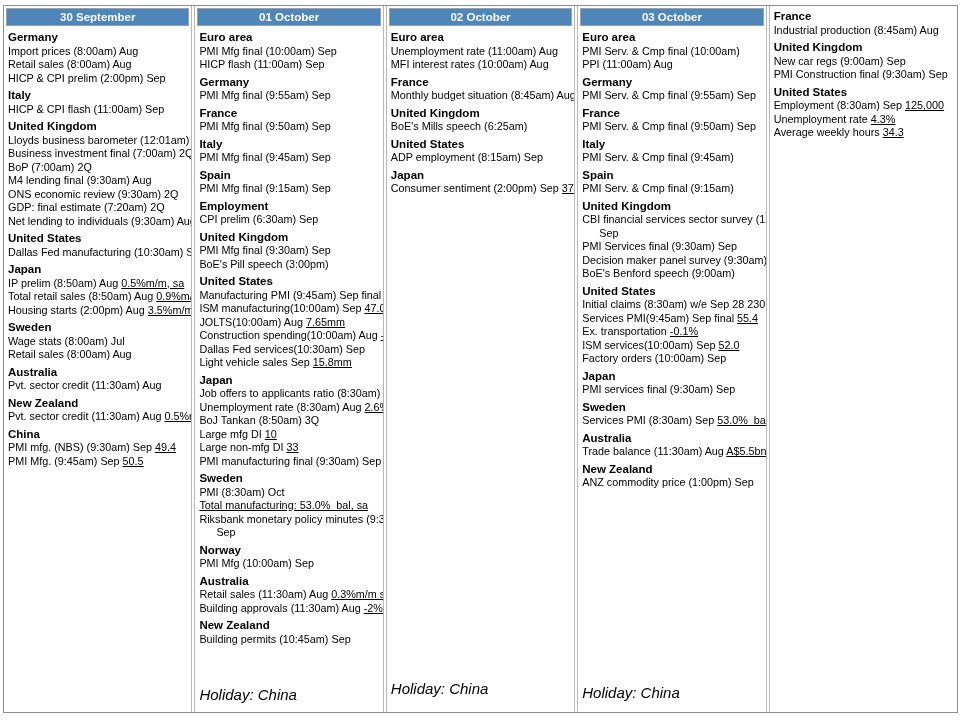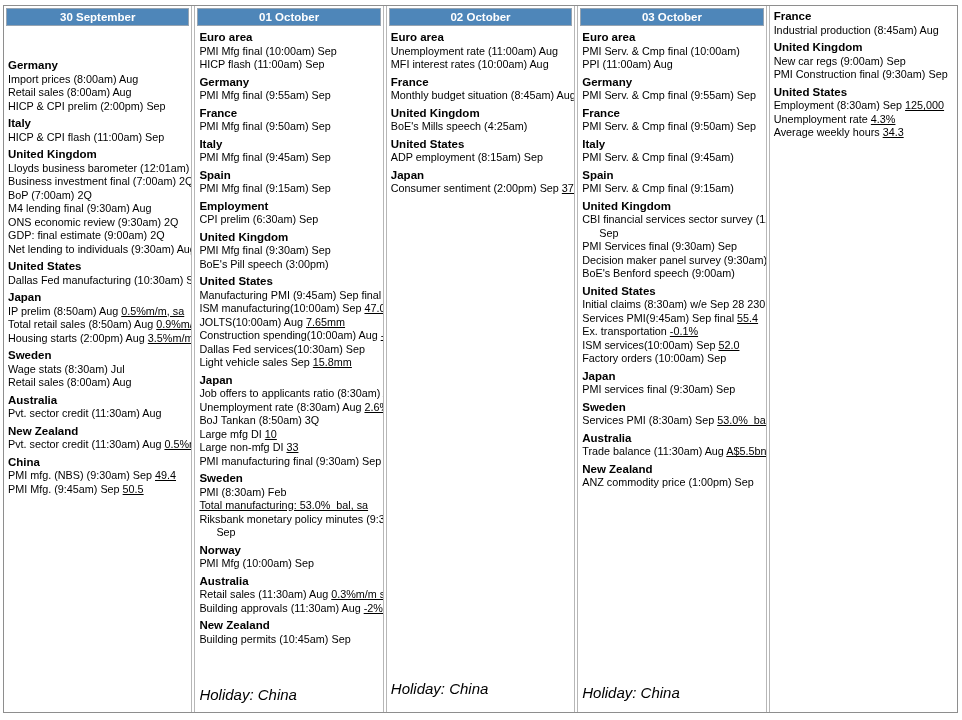--- a/index.html
+++ b/index.html
@@ -5,21 +5,21 @@
   * { margin:0; padding:0; box-sizing:border-box; }
   html,body { width:962px; height:720px; background:#ffffff; overflow:hidden;
     font-family:"Liberation Sans","DejaVu Sans",sans-serif; color:#000; }
   .calendar-wrap {
     position:absolute; left:3px; top:5px; width:955px; height:708px;
     border:1px solid #8e8e8e; background:#fff;
     display:flex; flex-direction:row; align-items:stretch;
   }
   .col { flex:1 1 0; min-width:0; display:flex; flex-direction:column;
     border-left:1px solid #b7b7b7; border-right:1px solid #b7b7b7; }
-  .col:first-child { border-left:none;gap:28px; }
+  .col:first-child { border-left:none; }
   .col:last-child { border-right:none; }
   .col + .col { margin-left:2px; }
   .col-header {
     margin:2px 2px 1px 2px; height:18px; line-height:16px;
     background:#4e86b9; border:1px solid #96a4b2;
     color:#ffffff; font-weight:bold; font-size:11.5px; text-align:center;
     white-space:nowrap; overflow:hidden;
   }
   .col-body { flex:1; display:flex; flex-direction:column;
     padding:3px 2px 0 4px; overflow:hidden; }
@@ -51,36 +51,36 @@
           <div class="country">Italy</div>
           <div class="event">HICP &amp; CPI flash (11:00am) Sep</div>
         </div>
         <div class="section">
           <div class="country">United Kingdom</div>
           <div class="event">Lloyds business barometer (12:01am) Sep</div>
           <div class="event">Business investment final (7:00am) 2Q</div>
           <div class="event">BoP (7:00am) 2Q</div>
           <div class="event">M4 lending final (9:30am) Aug</div>
           <div class="event">ONS economic review (9:30am) 2Q</div>
-          <div class="event">GDP: final estimate (9:00am) 2Q</div>
+          <div class="event">GDP: final estimate (7:20am) 2Q</div>
           <div class="event">Net lending to individuals (9:30am) Aug</div>
         </div>
         <div class="section">
           <div class="country">United States</div>
           <div class="event">Dallas Fed manufacturing (10:30am) Sep</div>
         </div>
         <div class="section">
           <div class="country">Japan</div>
           <div class="event">IP prelim (8:50am) Aug <span class="u">0.5%m/m, sa</span></div>
           <div class="event">Total retail sales (8:50am) Aug <span class="u">0.9%m/m, sa</span></div>
           <div class="event">Housing starts (2:00pm) Aug <span class="u">3.5%m/m, sa</span></div>
         </div>
         <div class="section">
           <div class="country">Sweden</div>
-          <div class="event">Wage stats (8:30am) Jul</div>
+          <div class="event">Wage stats (8:00am) Jul</div>
           <div class="event">Retail sales (8:00am) Aug</div>
         </div>
         <div class="section">
           <div class="country">Australia</div>
           <div class="event">Pvt. sector credit (11:30am) Aug</div>
         </div>
         <div class="section">
           <div class="country">New Zealand</div>
           <div class="event">Pvt. sector credit (11:30am) Aug <span class="u">0.5%m/m sa</span></div>
         </div>
@@ -137,21 +137,21 @@
           <div class="country">Japan</div>
           <div class="event">Job offers to applicants ratio (8:30am) Aug </div>
           <div class="event">Unemployment rate (8:30am) Aug <span class="u">2.6%</span></div>
           <div class="event">BoJ Tankan (8:50am) 3Q</div>
           <div class="event">Large mfg DI <span class="u">10</span></div>
           <div class="event">Large non-mfg DI <span class="u">33</span></div>
           <div class="event">PMI manufacturing final (9:30am) Sep</div>
         </div>
         <div class="section">
           <div class="country">Sweden</div>
-          <div class="event">PMI (8:30am) Feb</div>
+          <div class="event">PMI (8:30am) Oct</div>
           <div class="event"><span class="u">Total manufacturing: 53.0%&nbsp; bal, sa</span></div>
           <div class="event">Riksbank monetary policy minutes (9:30am)</div>
           <div class="event wrap">Sep</div>
         </div>
         <div class="section">
           <div class="country">Norway</div>
           <div class="event">PMI Mfg (10:00am) Sep</div>
         </div>
         <div class="section">
           <div class="country">Australia</div>
@@ -172,21 +172,21 @@
           <div class="country">Euro area</div>
           <div class="event">Unemployment rate (11:00am) Aug</div>
           <div class="event">MFI interest rates (10:00am) Aug</div>
         </div>
         <div class="section">
           <div class="country">France</div>
           <div class="event">Monthly budget situation (8:45am) Aug</div>
         </div>
         <div class="section">
           <div class="country">United Kingdom</div>
-          <div class="event">BoE's Mills speech (4:25am)</div>
+          <div class="event">BoE's Mills speech (6:25am)</div>
         </div>
         <div class="section">
           <div class="country">United States</div>
           <div class="event">ADP employment (8:15am) Sep</div>
         </div>
         <div class="section">
           <div class="country">Japan</div>
           <div class="event">Consumer sentiment (2:00pm) Sep <span class="u">37.0</span></div>
         </div>
         <div class="holiday">Holiday: China</div>

